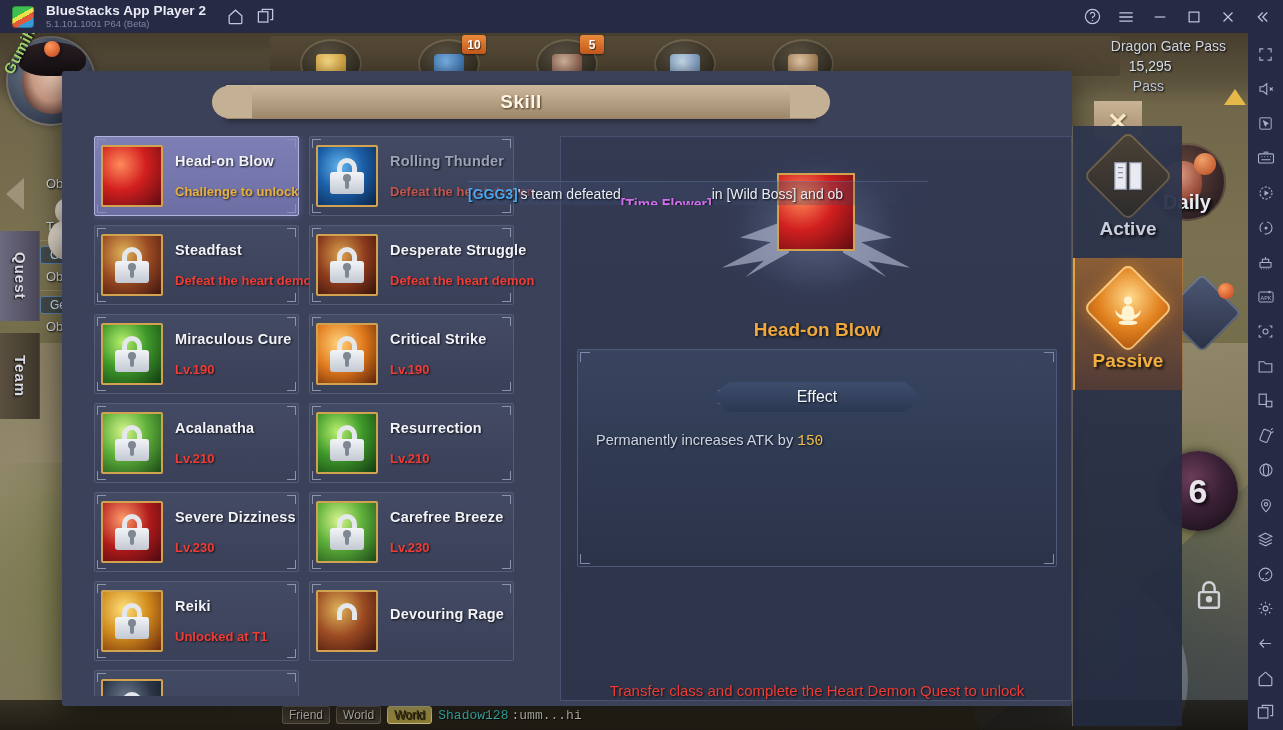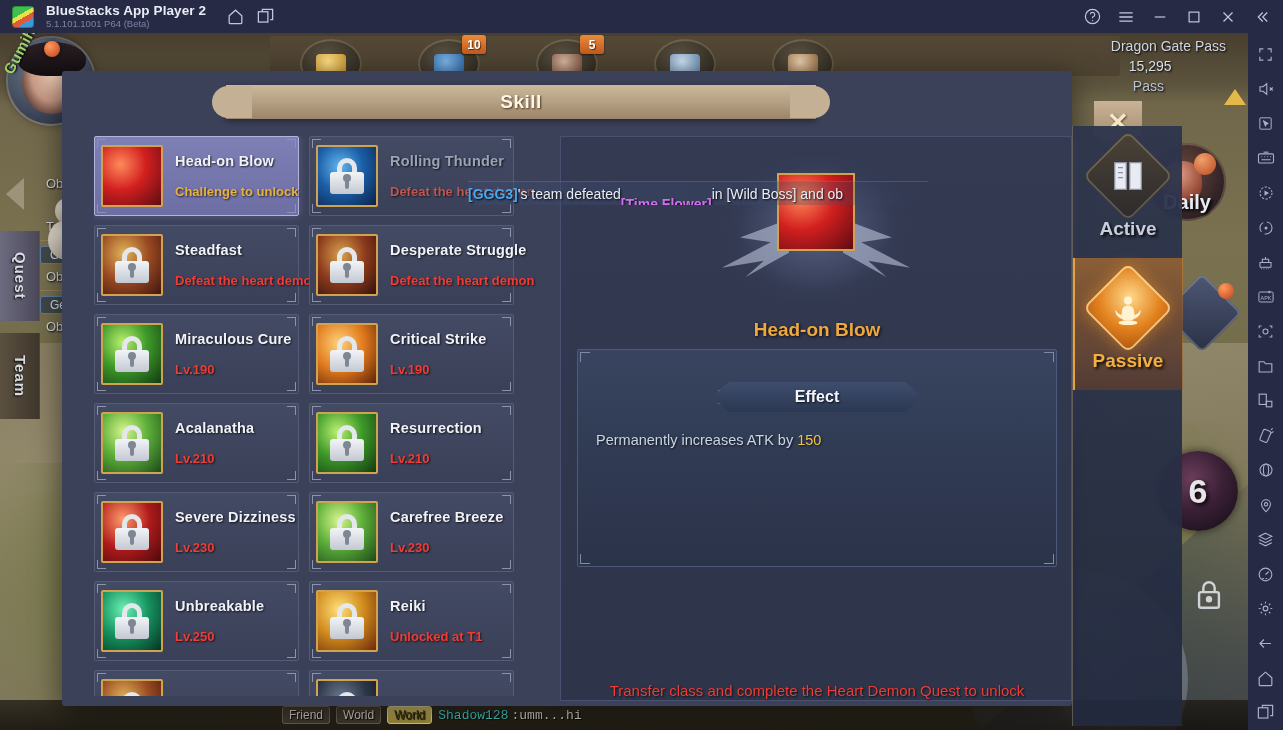--- a/index.html
+++ b/index.html
@@ -312,29 +312,29 @@
   #effect-box .c-tl{left:2px;top:2px;border-width:1px 0 0 1px;}
   #effect-box .c-tr{right:2px;top:2px;border-width:1px 1px 0 0;}
   #effect-box .c-bl{left:2px;bottom:2px;border-width:0 0 1px 1px;}
   #effect-box .c-br{right:2px;bottom:2px;border-width:0 1px 1px 0;}
   #effect-head {
     position:absolute; left:50%; top:32px; transform:translateX(-50%);
     width:210px; height:30px; background: linear-gradient(180deg,#3e4d6d,#2b3852);
     clip-path: polygon(8% 0, 92% 0, 100% 50%, 92% 100%, 8% 100%, 0 50%);
     display:flex; align-items:center; justify-content:center;
   }
-  #effect-head span { font-size:16px; font-weight:bold; color:#f2f5fb; text-shadow:1px 1px 2px rgba(0,0,0,.8);}
+  #effect-head span { font-size:16px; font-weight:normal; color:#f2f5fb; text-shadow:1px 1px 2px rgba(0,0,0,.8);}
   .eff-orn { position:absolute; top:36px; width:18px; height:22px; background:#8d98b6; opacity:.7;
     clip-path: polygon(0 20%, 55% 0, 100% 28%, 100% 72%, 55% 100%, 0 80%); }
   .eff-orn.l { left:140px; } .eff-orn.r { right:140px; }
   #effect-text {
     position:absolute; left:18px; top:82px; font-size:14.5px; color:#ccd4e4;
     text-shadow:1px 1px 2px rgba(0,0,0,.7);
   }
-  #effect-text b { color:#f1c04c; font-weight:normal; }
+  #effect-text b { color:#f1c04c; font-weight:normal;font-family:Liberation Mono, monospace; }
   #unlock-note {
     position:absolute; left:0; top:545px; width:512px; text-align:center;
     font-size:15px; color:#ef3c35; text-shadow:1px 1px 2px rgba(0,0,0,.75);
   }
 
   
   #tab-rail {
     position:absolute; left:1010px; top:55px; width:110px; height:600px;
     background: linear-gradient(180deg, rgba(45,53,77,.95), rgba(34,41,62,.95));
     border-left:1px solid rgba(200,175,120,.35);
@@ -687,37 +687,20 @@
           <div class="sk-icon art-lgreen">
             <div class="sk-lock">
               <div class="shackle"></div>
               <div class="body"></div>
               <div class="kh"></div>
             </div>
           </div>
           <div class="sk-text">
             <div class="sk-name">Carefree Breeze</div>
             <div class="sk-req">Lv.230</div>
-          </div>
-        </div>
-        <div class="skill-card">
-          <div class="corner c-tl"></div>
-          <div class="corner c-tr"></div>
-          <div class="corner c-bl"></div>
-          <div class="corner c-br"></div>
-          <div class="sk-icon art-teal">
-            <div class="sk-lock">
-              <div class="shackle"></div>
-              <div class="body"></div>
-              <div class="kh"></div>
-            </div>
-          </div>
-          <div class="sk-text">
-            <div class="sk-name">Unbreakable</div>
-            <div class="sk-req">Lv.250</div>
           </div>
         </div>
         <div class="skill-card">
           <div class="corner c-tl"></div>
           <div class="corner c-tr"></div>
           <div class="corner c-bl"></div>
           <div class="corner c-br"></div>
           <div class="sk-icon art-gold">
             <div class="sk-lock">
               <div class="shackle"></div>

